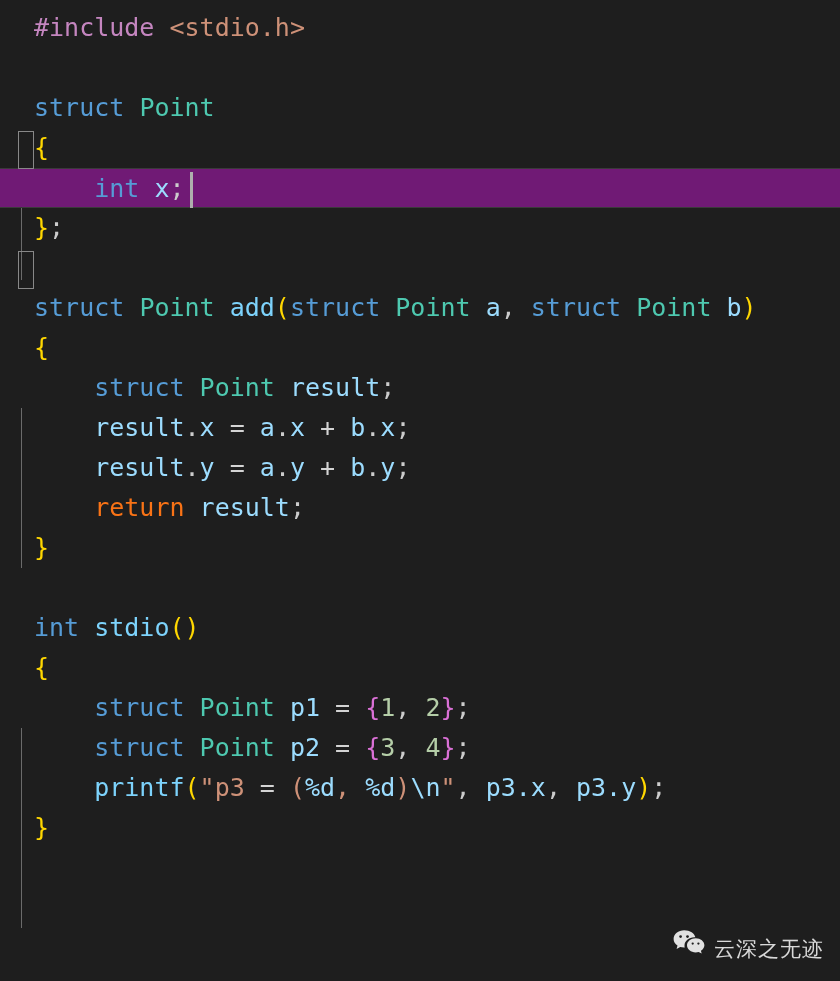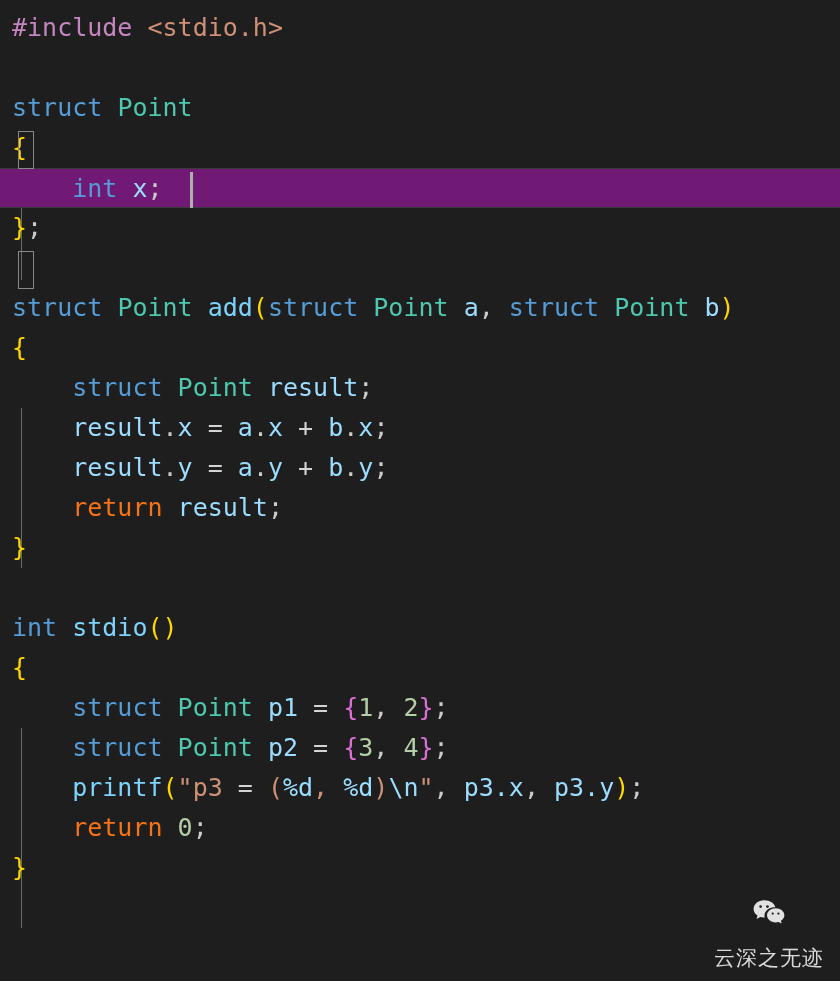--- a/index.html
+++ b/index.html
@@ -21,21 +21,21 @@
     position: absolute;
     left: 0;
     top: 8px;
     width: 840px;
   }
   .line {
     position: relative;
     height: 40px;
     line-height: 40px;
     white-space: pre;
-    padding-left: 12px;
+    padding-left: 34px;
     box-sizing: border-box;
     z-index: 2;
   }
   .line.active {
     background: #701a75;
     border-top: 1px solid #3a3a3a;
     border-bottom: 1px solid #3a3a3a;
     height: 40px;
   }
   
@@ -79,21 +79,20 @@
   
   .watermark {
     position: absolute;
     right: 16px;
     bottom: 12px;
     display: flex;
     align-items: center;
     gap: 9px;
     z-index: 10;
     opacity: 0.92;
-    flex-direction: column;
   }
   .watermark .wm-text {
     color: #e8e8e8;
     font-family: "DejaVu Sans", "Liberation Sans", sans-serif;
     font-size: 21px;
     letter-spacing: 1px;
     line-height: 1;
   }
 </style>
 </head>
@@ -147,21 +146,20 @@
 
     <div class="line"><span class="br1">{</span></div>
 
     <div class="line"><span>    </span><span class="tok-kw">struct</span> <span class="tok-type">Point</span> <span class="tok-var">p1</span> <span class="tok-op">=</span> <span class="br2">{</span><span class="tok-num">1</span><span class="tok-punc">,</span> <span class="tok-num">2</span><span class="br2">}</span><span class="tok-punc">;</span></div>
 
     <div class="line"><span>    </span><span class="tok-kw">struct</span> <span class="tok-type">Point</span> <span class="tok-var">p2</span> <span class="tok-op">=</span> <span class="br2">{</span><span class="tok-num">3</span><span class="tok-punc">,</span> <span class="tok-num">4</span><span class="br2">}</span><span class="tok-punc">;</span></div>
 
 
     <div class="line"><span>    </span><span class="tok-fn">printf</span><span class="br1">(</span><span class="tok-str">"</span><span class="tok-str">p3 </span><span class="tok-op">=</span><span class="tok-str"> (</span><span class="tok-fmt">%d</span><span class="tok-str">, </span><span class="tok-fmt">%d</span><span class="tok-str">)</span><span class="tok-fmt">\n</span><span class="tok-str">"</span><span class="tok-punc">,</span> <span class="tok-var">p3.x</span><span class="tok-punc">,</span> <span class="tok-var">p3.y</span><span class="br1">)</span><span class="tok-punc">;</span></div>
 
-    <div class="line"><span>    </span><span class="tok-ctrl">return</span> <span class="tok-num">0</span><span class="tok-punc">;</span></div>
 
     <div class="line"><span class="br1">}</span></div>
 
   </div>
 
   <div class="watermark">
     <span>
       <svg width="32" height="28" viewBox="0 0 32 28" aria-hidden="true">
         <path d="M11.2 1.2C5.3 1.2 0.6 5.1 0.6 9.9c0 2.7 1.5 5.1 3.9 6.7L3.6 20l3.6-1.9c1.2 0.3 2.4 0.5 3.7 0.5 0.3 0 0.6 0 0.9 0-0.2-0.7-0.3-1.4-0.3-2.2 0-4.5 4.4-8.2 9.8-8.2 0.4 0 0.7 0 1.1 0.1C21.6 4.3 16.9 1.2 11.2 1.2z" fill="#f2f2f2"></path>
         <circle cx="7.6" cy="7.6" r="1.35" fill="#1e1e1e"></circle>

